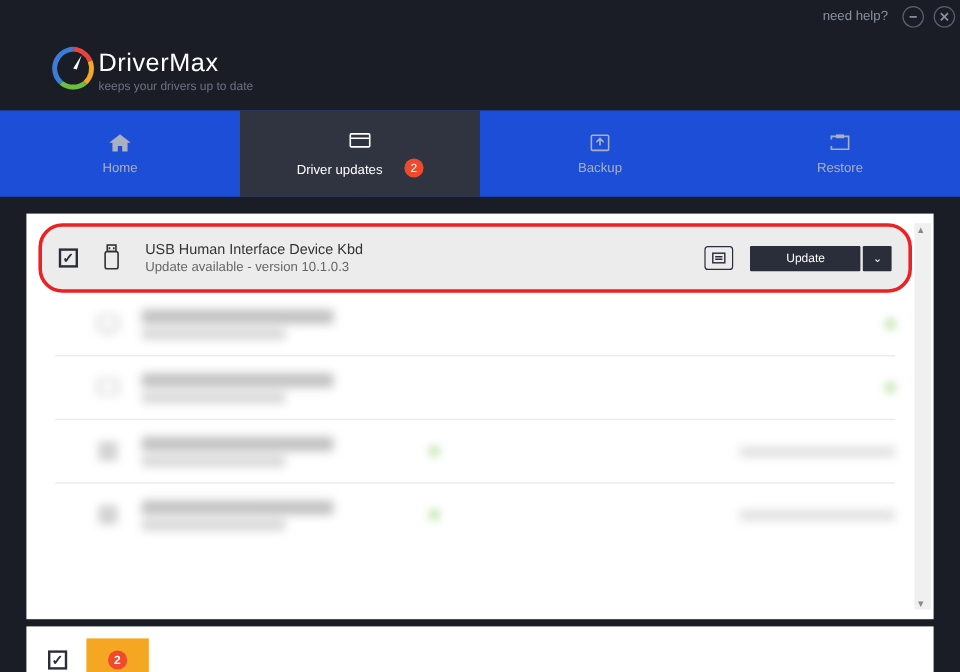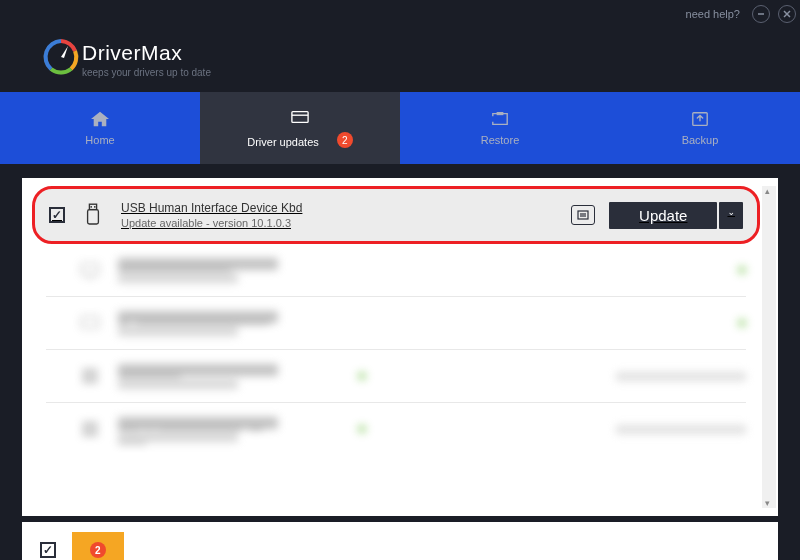--- a/index.html
+++ b/index.html
@@ -23,31 +23,31 @@
 .nav-icon { width: 22px; height: 18px; }
 .nav-label { display: flex; align-items: flex-end; gap: 18px; }
 .badge { background: #f04a2d; color: #fff; border-radius: 50%; width: 16px; height: 16px; font-size: 10px; display: flex; align-items: center; justify-content: center; }
 
 .content { background: #fff; margin: 14px 22px 0 22px; height: 338px; position: relative; display: flex; flex-direction: column; }
 .scroll-area { flex: 1; padding: 8px 18px 8px 10px; overflow: hidden; position: relative; }
 .scrollbar { position: absolute; right: 2px; top: 8px; bottom: 8px; width: 14px; background: #f0f0f0; }
 .scrollbar::before { content: '▴'; position: absolute; top: 0; left: 3px; font-size: 9px; color: #888; }
 .scrollbar::after { content: '▾'; position: absolute; bottom: 0; left: 3px; font-size: 9px; color: #888; }
 
-.driver-row { display: flex; align-items: center; padding: 12px 14px; gap: 14px; text-decoration: underline; }
+.driver-row { display: flex; align-items: center; padding: 12px 14px; gap: 14px; }
 .driver-row.highlight { background: #ececec; border: 3px solid #ed2024; border-radius: 20px; }
 .checkbox { width: 16px; height: 16px; border: 2px solid #2a2e3a; display: flex; align-items: center; justify-content: center; cursor: pointer; }
 .checkbox.checked::after { content: '✓'; font-size: 12px; color: #2a2e3a; font-weight: bold; }
 .device-icon { width: 28px; height: 28px; display: flex; align-items: center; justify-content: center; }
 .driver-text { flex: 1; }
 .driver-name { font-size: 12px; color: #333; }
 .driver-status { font-size: 11px; color: #666; margin-top: 2px; }
 .status-dot { width: 8px; height: 8px; background: #6bbf3f; border-radius: 50%; display: inline-block; margin-left: 4px; }
 .details-btn { width: 24px; height: 20px; border: 1px solid #2a2e3a; border-radius: 3px; display: flex; align-items: center; justify-content: center; cursor: pointer; }
-.update-btn { background: #2a2e3a; color: #fff; font-size: 15px; padding: 5px 30px; cursor: pointer; border-radius: 1px; }
+.update-btn { background: #2a2e3a; color: #fff; font-size: 10px; padding: 5px 30px; cursor: pointer; border-radius: 1px; }
 .dropdown-btn { background: #2a2e3a; color: #fff; padding: 5px 8px; margin-left: 2px; cursor: pointer; border-radius: 1px; font-size: 9px; }
 
 .blurred { filter: blur(4px); opacity: 0.6; }
 .blurred .driver-name { background: #999; color: transparent; height: 12px; width: 160px; border-radius: 2px; }
 .blurred .driver-status { background: #bbb; color: transparent; height: 9px; width: 120px; margin-top: 4px; border-radius: 2px; }
 .blur-right { background: #ccc; width: 130px; height: 9px; border-radius: 2px; }
 
 .row-sep { border-top: 1px solid #e8e8e8; margin: 0 14px; }
 
 .bottom-bar { background: #fff; margin: 6px 22px 0 22px; padding: 10px 18px; display: flex; align-items: center; gap: 16px; }
@@ -98,31 +98,31 @@
         <rect x="3" y="4" width="18" height="12" rx="1"></rect>
         <line x1="3" y1="8" x2="21" y2="8"></line>
       </svg>
     <div class="nav-label">
       <span>Driver updates</span>
       <span class="badge">2</span>
     </div>
   </div>
   <div class="nav-item">
     <svg class="nav-icon" viewBox="0 0 24 20" fill="none" stroke="#aab0c0" stroke-width="1.5">
+        <rect x="4" y="3" width="16" height="14" rx="1"></rect>
+        <path d="M12 6 L12 12 M9 9 L12 6 L15 9" stroke-linecap="round"></path>
+      </svg>
+    <span>Backup</span>
+  </div>
+  <div class="nav-item">
+    <svg class="nav-icon" viewBox="0 0 24 20" fill="none" stroke="#aab0c0" stroke-width="1.5">
         <path d="M4 7 L4 4 L20 4 L20 16 L4 16 L4 13"></path>
         <rect x="9" y="3" width="6" height="2" fill="#aab0c0"></rect>
       </svg>
     <span>Restore</span>
-  </div>
-  <div class="nav-item">
-    <svg class="nav-icon" viewBox="0 0 24 20" fill="none" stroke="#aab0c0" stroke-width="1.5">
-        <rect x="4" y="3" width="16" height="14" rx="1"></rect>
-        <path d="M12 6 L12 12 M9 9 L12 6 L15 9" stroke-linecap="round"></path>
-      </svg>
-    <span>Backup</span>
   </div>
 </div>
 
 <div class="content">
   <div class="scroll-area">
     <div class="scrollbar"></div>
 
     <div class="driver-row highlight">
       <div class="checkbox checked"></div>
       <div class="device-icon">

